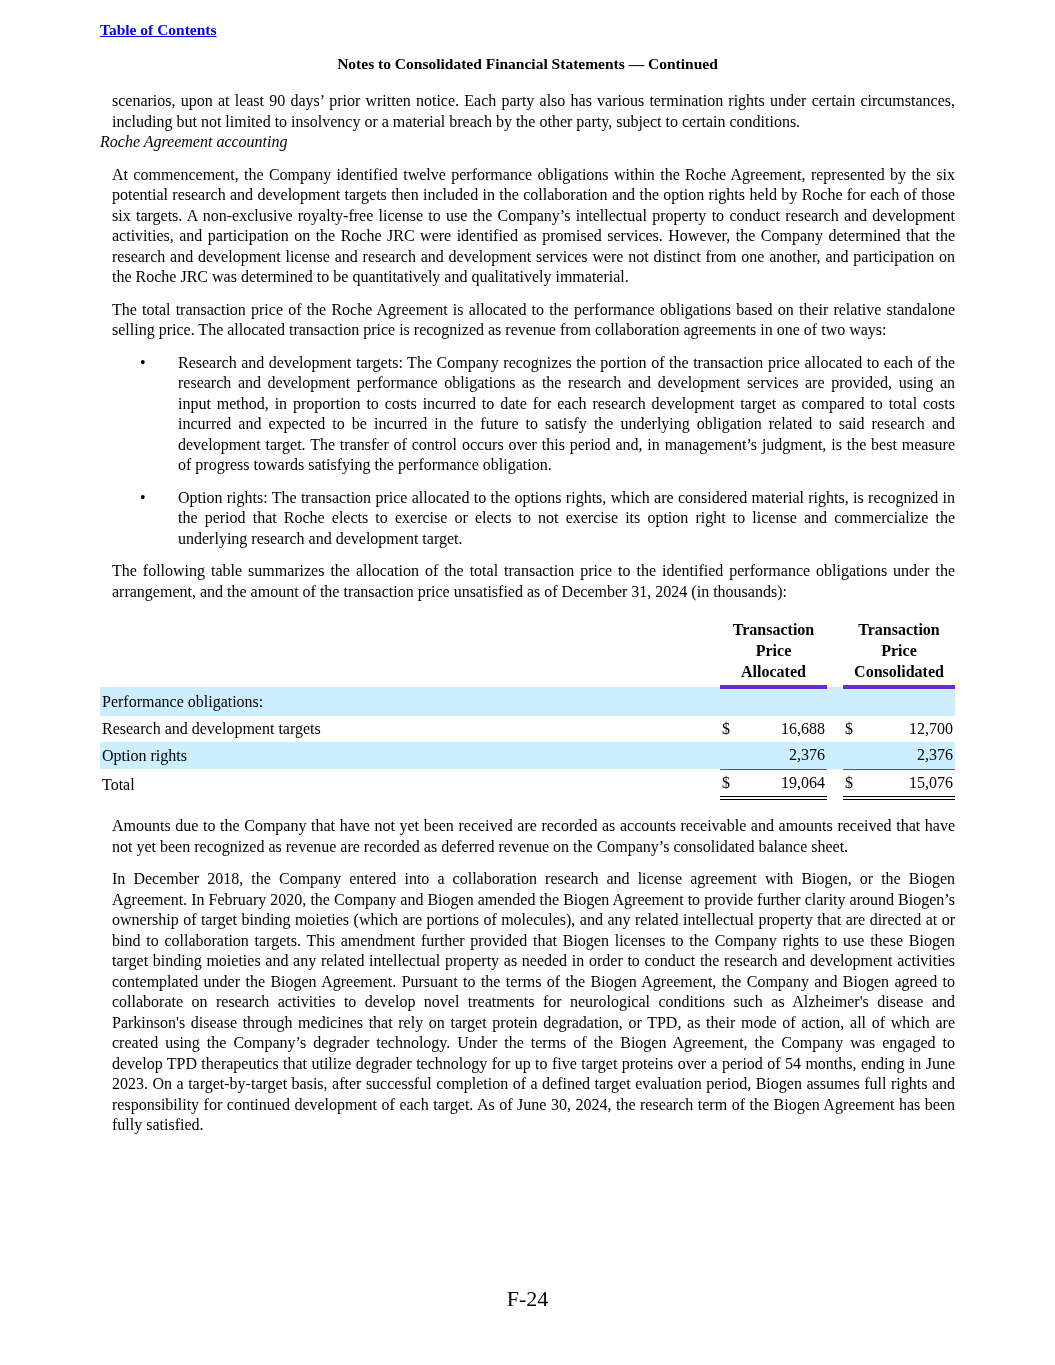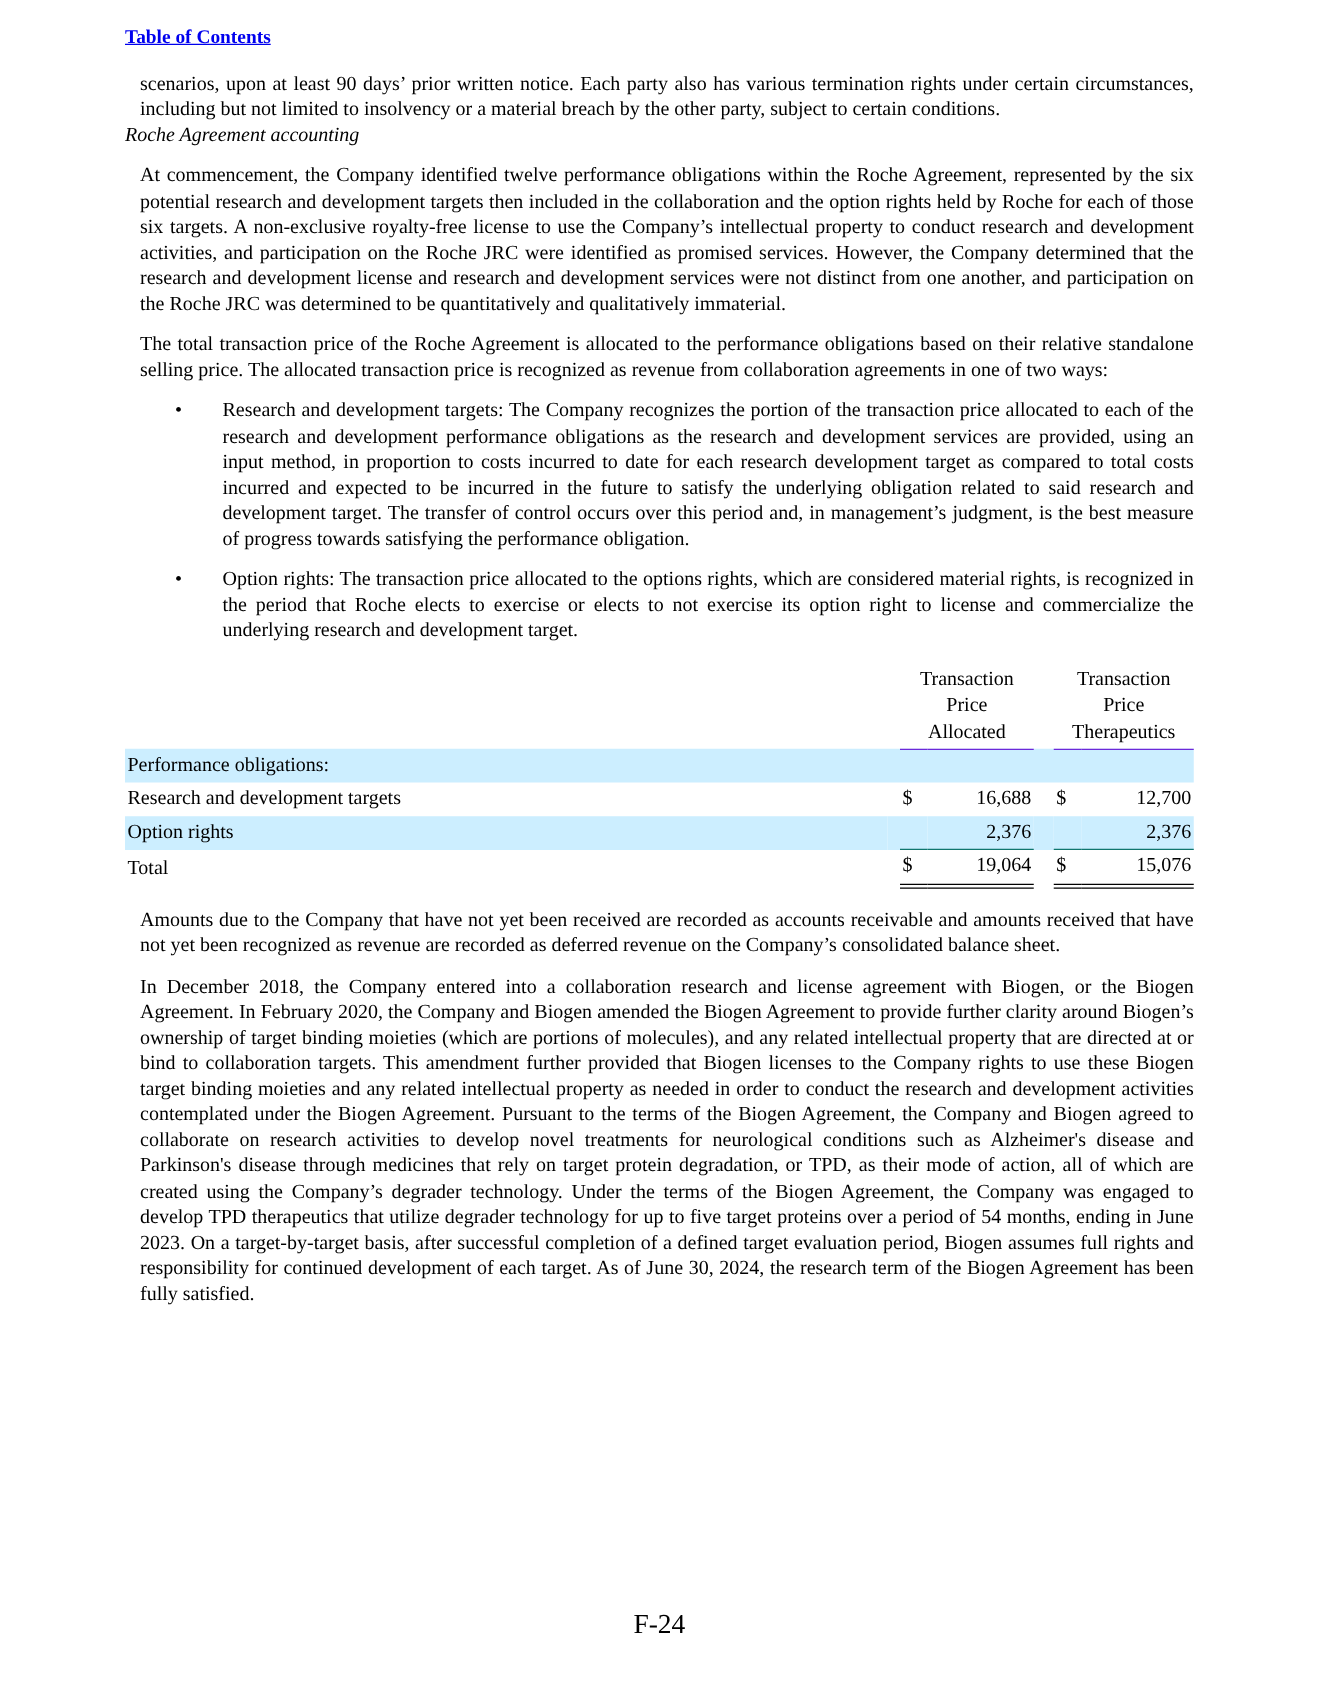--- a/index.html
+++ b/index.html
@@ -67,22 +67,22 @@
     border-collapse: collapse;
     margin-top: 14px;
     font-size: 16px;
   }
   table.fin-table td {
     padding: 3px 2px;
     vertical-align: bottom;
   }
   td.col-head {
     text-align: center;
-    font-weight: normal;
-    border-bottom: 1px solid #6d28d9;
+    font-weight: bold;
+    border-bottom: 4px solid #6d28d9;
     line-height: 21px;
     padding-bottom: 2px;
   }
   tr.hl td { background: var(--highlight, #cceeff); }
   td.lbl { padding-left: 6px; }
   td.lbl-indent { padding-left: 30px; }
   td.lbl-total { padding-left: 10px; }
   td.num { text-align: right; padding-right: 3px; }
   td.dollar { text-align: left; padding-left: 3px; }
   td.rule-bottom { border-bottom: 1px solid #0f766e; }
@@ -98,39 +98,41 @@
   }
 </style>
 </head>
 <body>
 
 <div class="page">
 
   <a href="#" class="toc-link">Table of Contents</a>
 
 
+  <div class="center doc-title">Notes to Consolidated Financial Statements — Continued</div>
 
   <p class="body-par first-par">scenarios, upon at least 90 days’ prior written notice. Each party also has various termination rights under certain circumstances, including but not limited to insolvency or a material breach by the other party, subject to certain conditions.</p>
 
   <p class="section-heading-italic">Roche Agreement accounting</p>
 
   <p class="body-par">At commencement, the Company identified twelve performance obligations within the Roche Agreement, represented by the six potential research and development targets then included in the collaboration and the option rights held by Roche for each of those six targets. A non-exclusive royalty-free license to use the Company’s intellectual property to conduct research and development activities, and participation on the Roche JRC were identified as promised services. However, the Company determined that the research and development license and research and development services were not distinct from one another, and participation on the Roche JRC was determined to be quantitatively and qualitatively immaterial.</p>
 
   <p class="body-par">The total transaction price of the Roche Agreement is allocated to the performance obligations based on their relative standalone selling price. The allocated transaction price is recognized as revenue from collaboration agreements in one of two ways:</p>
 
   <div class="bullet-row">
     <span class="bullet-mark">•</span>
     <p class="bullet-text">Research and development targets: The Company recognizes the portion of the transaction price allocated to each of the research and development performance obligations as the research and development services are provided, using an input method, in proportion to costs incurred to date for each research development target as compared to total costs incurred and expected to be incurred in the future to satisfy the underlying obligation related to said research and development target. The transfer of control occurs over this period and, in management’s judgment, is the best measure of progress towards satisfying the performance obligation.</p>
   </div>
 
   <div class="bullet-row">
     <span class="bullet-mark">•</span>
     <p class="bullet-text">Option rights: The transaction price allocated to the options rights, which are considered material rights, is recognized in the period that Roche elects to exercise or elects to not exercise its option right to license and commercialize the underlying research and development target.</p>
   </div>
 
+  <p class="body-par">The following table summarizes the allocation of the total transaction price to the identified performance obligations under the arrangement, and the amount of the transaction price unsatisfied as of December 31, 2024 (in thousands):</p>
 
   <table class="fin-table">
     <colgroup>
       <col style="width:auto">
       <col style="width:10px">
       <col style="width:22px">
       <col style="width:85px">
       <col style="width:16px">
       <col style="width:22px">
       <col style="width:90px">
@@ -141,21 +143,21 @@
         <td></td>
         <td colspan="2" class="col-head">
           <div>Transaction</div>
           <div>Price</div>
           <div>Allocated</div>
         </td>
         <td></td>
         <td colspan="2" class="col-head">
           <div>Transaction</div>
           <div>Price</div>
-          <div>Therapeutics</div>
+          <div>Consolidated</div>
         </td>
       </tr>
 
       <tr class="hl">
         <td colspan="7" class="lbl">Performance obligations:</td>
       </tr>
 
       <tr>
         <td class="lbl-indent">Research and development targets</td>
         <td></td>

